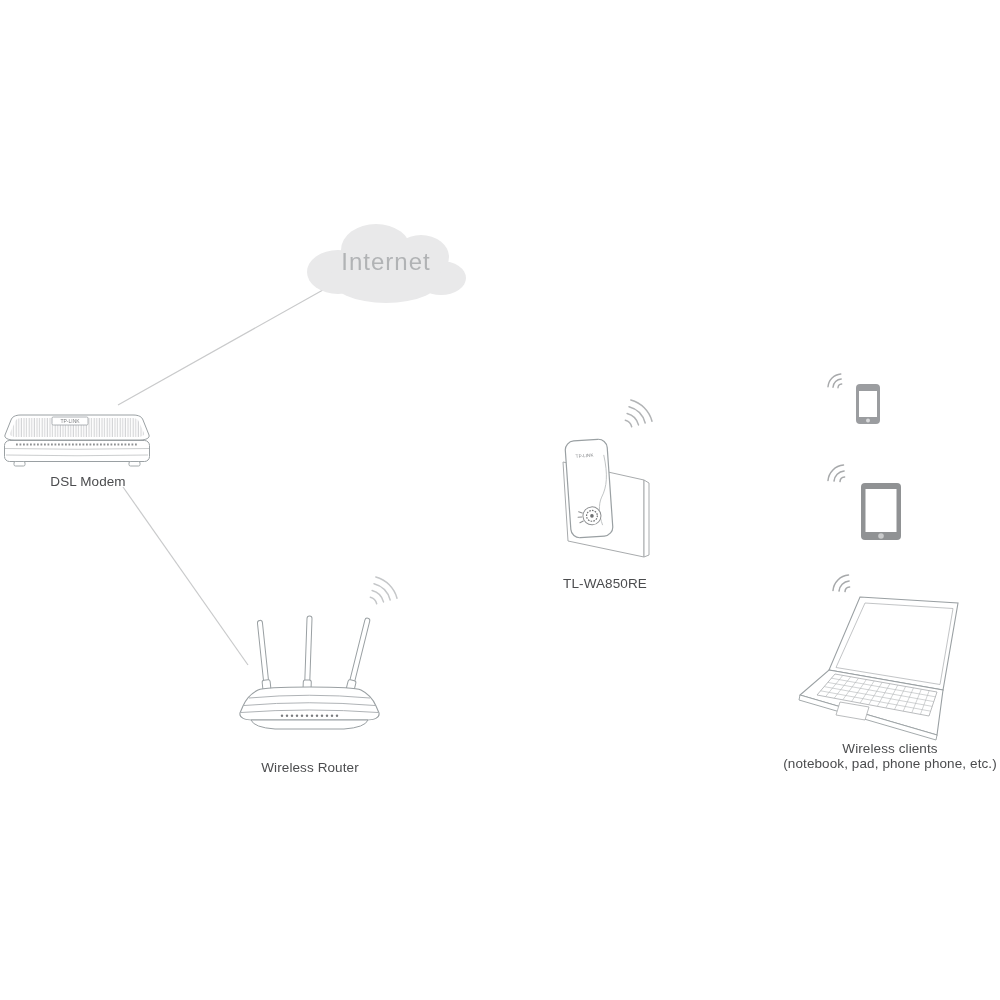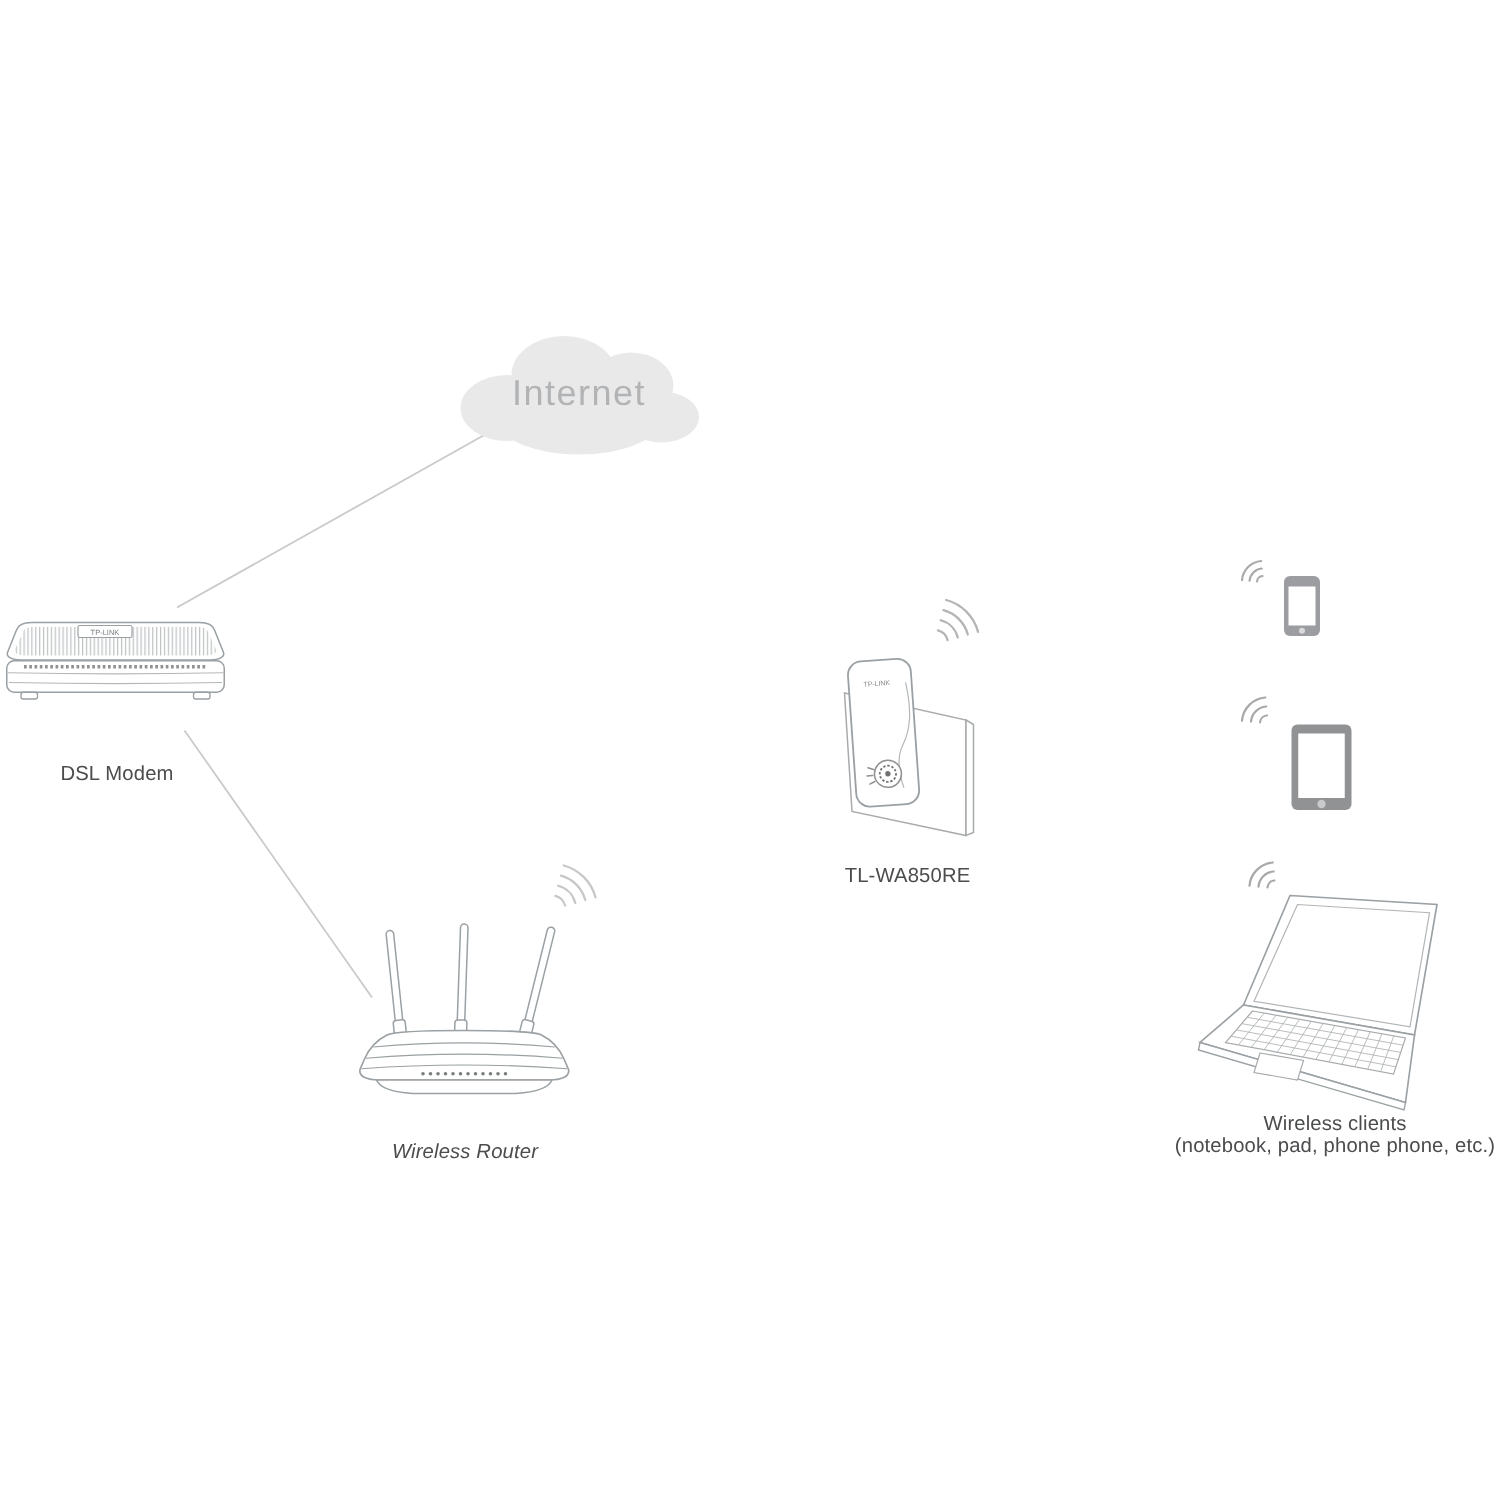--- a/index.html
+++ b/index.html
@@ -50,21 +50,21 @@
     <path d="M 21,10 L 129,10 C 134,10 136,11 137,14 L 142,25 C 143,27 140,29 135,29 L 15,29 C 10,29 7,27 8,25 L 13,14 C 14,11 16,10 21,10 Z" fill="url(#modemHatch)" stroke="none"></path>
     <rect x="50" y="9" width="36" height="8" rx="1.2" fill="#ffffff" stroke="#9aa0a3" stroke-width="0.8"></rect>
     <text x="68" y="15.3" text-anchor="middle" font-size="5" fill="#7c7e80" font-family="Liberation Sans, sans-serif">TP-LINK</text>
     <rect x="2.5" y="32.5" width="145" height="21" rx="5" fill="#ffffff" stroke="#9aa0a3" stroke-width="1"></rect>
     <line x1="14" y1="36.5" x2="136" y2="36.5" stroke="#8f9193" stroke-width="2.2" stroke-dasharray="1.8,1.7"></line>
     <path d="M 3,40.5 Q 75,42 147,40.5" fill="none" stroke="#b4b7b9" stroke-width="0.7"></path>
     <path d="M 4,47 Q 75,48.5 146,47" fill="none" stroke="#b4b7b9" stroke-width="0.7"></path>
     <rect x="12" y="53.5" width="11" height="4.5" rx="1.5" fill="#ffffff" stroke="#9aa0a3" stroke-width="0.9"></rect>
     <rect x="127" y="53.5" width="11" height="4.5" rx="1.5" fill="#ffffff" stroke="#9aa0a3" stroke-width="0.9"></rect>
   </svg>
-  <div class="node-label" style="left:4px;top:474px;width:148px;margin-top:34px;">DSL Modem</div>
+  <div class="node-label" style="left:14px;top:474px;width:148px;">DSL Modem</div>
 
   <svg class="abs" style="left:222px;top:608px;" width="175" height="130" viewBox="0 0 175 130">
     <g transform="rotate(-6 45 82)">
       <rect x="42.5" y="12" width="5" height="66" rx="2.5" fill="#ffffff" stroke="#9aa0a3" stroke-width="1"></rect>
       <rect x="41" y="72" width="8" height="10" rx="2" fill="#ffffff" stroke="#9aa0a3" stroke-width="1"></rect>
     </g>
     <g transform="rotate(2 85 82)">
       <rect x="82.5" y="8" width="5" height="70" rx="2.5" fill="#ffffff" stroke="#9aa0a3" stroke-width="1"></rect>
       <rect x="81" y="72" width="8" height="10" rx="2" fill="#ffffff" stroke="#9aa0a3" stroke-width="1"></rect>
     </g>
@@ -93,21 +93,21 @@
     <path d="M 29,112 L 146,112 Q 143,119.5 122,121 L 53,121 Q 32,119.5 29,112 Z" fill="#ffffff" stroke="#9aa0a3" stroke-width="1"></path>
   </svg>
   <svg class="abs" style="left:364px;top:572px;" width="38" height="36" viewBox="0 0 38 36">
     <g fill="none" stroke="#c5c7c9" stroke-width="1.5" stroke-linecap="round">
       <path d="M 6.3,25.3 A 9 9 0 0 1 12.7,31.7"></path>
       <path d="M 8.1,18.5 A 16 16 0 0 1 19.5,29.9"></path>
       <path d="M 10,11.8 A 23 23 0 0 1 26.2,28"></path>
       <path d="M 11.8,5 A 30 30 0 0 1 33,26.2"></path>
     </g>
   </svg>
-  <div class="node-label" style="left:230px;top:760px;width:160px;font-style:italic;">Wireless Router</div>
+  <div class="node-label" style="left:230px;top:760px;width:160px;">Wireless Router</div>
 
   <svg class="abs" style="left:556px;top:424px;" width="104" height="144" viewBox="0 0 104 144">
     <polygon points="7,38 88,56 88,133 12,117" fill="#ffffff" stroke="#a8abad" stroke-width="1"></polygon>
     <polygon points="88,56 93,59 93,131 88,133" fill="#ffffff" stroke="#a8abad" stroke-width="1"></polygon>
     <g transform="rotate(-4 33 64)">
       <rect x="12" y="16" width="42" height="97" rx="9" fill="#ffffff" stroke="#9aa0a3" stroke-width="1.2"></rect>
       <text x="22" y="33" font-size="4.6" fill="#85878a" font-family="Liberation Sans, sans-serif">TP-LINK</text>
       <path d="M 50,32 C 53,52 51,64 45,74 C 41,81 41,92 44,102" fill="none" stroke="#b4b7b9" stroke-width="0.8"></path>
       <g>
         <circle cx="34" cy="92" r="9" fill="#ffffff" stroke="#8f9193" stroke-width="1"></circle>

